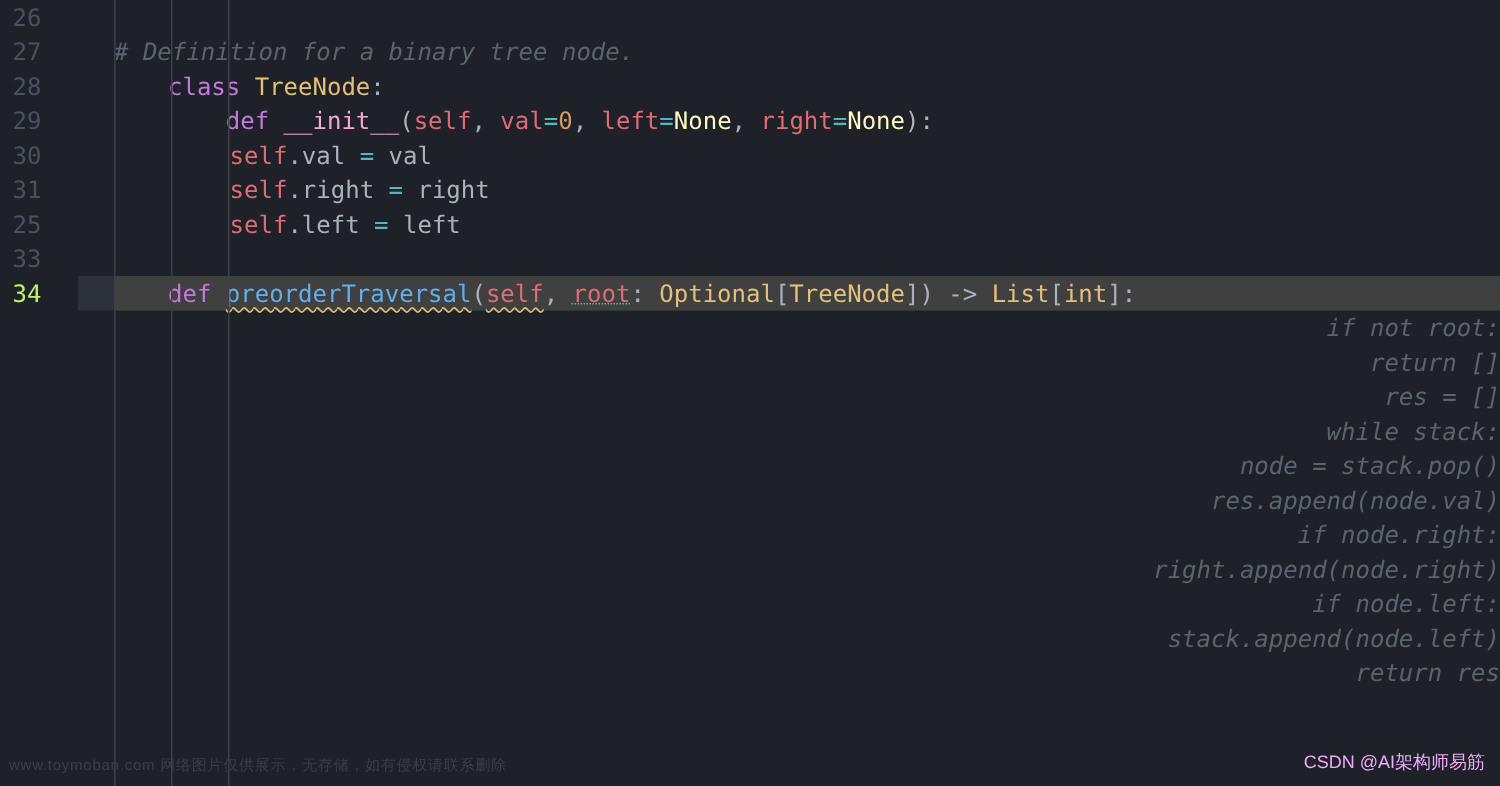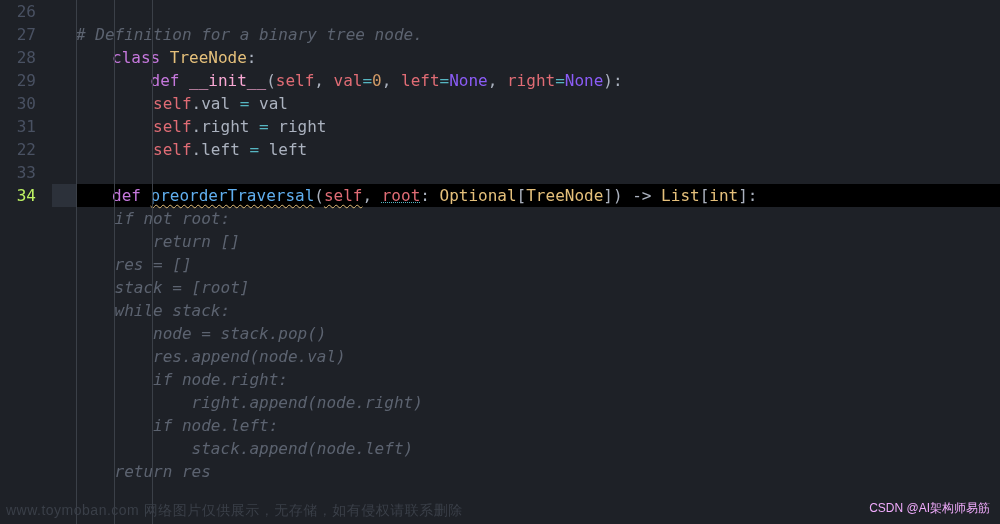--- a/index.html
+++ b/index.html
@@ -12,21 +12,21 @@
   width: 1000px;
   height: 524px;
   position: relative;
 }
 .editor {
   display: flex;
   height: 100%;
 }
 .gutter {
   width: 52px;
-  text-align: right;
+  text-align: center;
   padding-right: 16px;
   color: #495162;
   user-select: none;
   background: #1e2127;
 }
 .gutter .ln {
   height: 23px;
 }
 .gutter .ln.active {
   color: #bef264;
@@ -50,44 +50,44 @@
   position: relative;
   padding-left: 24px;
 }
 .line {
   height: 23px;
   white-space: pre;
   color: #abb2bf;
   position: relative;
 }
 .line.active {
-  background: #000000;
+  background: #404040;
 }
 .line.active::before {
   content: '';
   position: absolute;
   left: -76px;
   right: 0;
   top: 0;
   bottom: 0;
   background: #2c313a;
   z-index: -1;
 }
 .comment { color: #5c6370; font-style: italic; text-align: center; }
 .keyword { color: #c678dd; padding-left: 36px; }
 .classname { color: #e5c07b; }
 .funcname { color: #61afef; }
 .magic { color: #f9a8d4; }
 .param { color: #e06c75; }
 .selfp { color: #e06c75; }
 .number { color: #d19a66; }
-.builtin { color: #8b5cf6; }
+.builtin { color: #fef9c3; }
 .punct { color: #abb2bf; }
 .op { color: #56b6c2; }
-.ghost { color: #5c6370; font-style: italic; }
+.ghost { color: #5c6370; font-style: italic; text-align: right; }
 .annot-warn {
   text-decoration: underline wavy #e5c07b;
   text-decoration-thickness: 1px;
   text-underline-offset: 3px;
 }
 .annot-info {
   text-decoration: underline dotted #56b6c2;
   text-decoration-thickness: 1px;
 }
 .watermark {
@@ -96,55 +96,54 @@
   right: 10px;
   color: #f0abfc;
   font-size: 12px;
   font-family: sans-serif;
 }
 .watermark2 {
   position: absolute;
   bottom: 2px;
   left: 6px;
   color: #3a3f48;
-  font-size: 14px;
+  font-size: 10px;
   font-family: sans-serif;
   letter-spacing: 0.5px;
 }
 </style>
 </head>
 <body>
 
 <div class="editor">
   <div class="gutter">
     <div class="ln">26</div>
     <div class="ln">27</div>
     <div class="ln">28</div>
     <div class="ln">29</div>
     <div class="ln">30</div>
     <div class="ln">31</div>
-    <div class="ln">22</div>
+    <div class="ln">25</div>
     <div class="ln">33</div>
     <div class="ln active">34</div>
   </div>
 
   <div class="code">
     <div class="line"></div>
     <div class="line"><span class="comment"># Definition for a binary tree node.</span></div>
     <div class="line"><span class="keyword">class </span><span class="classname">TreeNode</span><span class="punct">:</span></div>
     <div class="line">    <span class="keyword">def </span><span class="magic">__init__</span><span class="punct">(</span><span class="selfp">self</span><span class="punct">, </span><span class="param">val</span><span class="op">=</span><span class="number">0</span><span class="punct">, </span><span class="param">left</span><span class="op">=</span><span class="builtin">None</span><span class="punct">, </span><span class="param">right</span><span class="op">=</span><span class="builtin">None</span><span class="punct">):</span></div>
     <div class="line">        <span class="selfp">self</span><span class="punct">.val </span><span class="op">= </span><span class="punct">val</span></div>
     <div class="line">        <span class="selfp">self</span><span class="punct">.right </span><span class="op">= </span><span class="punct">right</span></div>
     <div class="line">        <span class="selfp">self</span><span class="punct">.left </span><span class="op">= </span><span class="punct">left</span></div>
     <div class="line"></div>
     <div class="line active"><span class="keyword">def </span><span class="funcname annot-warn">preorderTraversal</span><span class="punct">(</span><span class="selfp annot-warn">self</span><span class="punct">, </span><span class="param annot-info">root</span><span class="punct">: </span><span class="classname">Optional</span><span class="punct">[</span><span class="classname">TreeNode</span><span class="punct">]</span><span class="punct">) </span><span class="punct">-&gt; </span><span class="classname">List</span><span class="punct">[</span><span class="classname">int</span><span class="punct">]</span><span class="punct">:</span></div>
     <div class="line ghost">    <span>if not root:</span></div>
     <div class="line ghost">        <span>return []</span></div>
     <div class="line ghost">    <span>res = []</span></div>
-    <div class="line ghost">    <span>stack = [root]</span></div>
     <div class="line ghost">    <span>while stack:</span></div>
     <div class="line ghost">        <span>node = stack.pop()</span></div>
     <div class="line ghost">        <span>res.append(node.val)</span></div>
     <div class="line ghost">        <span>if node.right:</span></div>
     <div class="line ghost">            <span>right.append(node.right)</span></div>
     <div class="line ghost">        <span>if node.left:</span></div>
     <div class="line ghost">            <span>stack.append(node.left)</span></div>
     <div class="line ghost">    <span>return res</span></div>
   </div>
 

